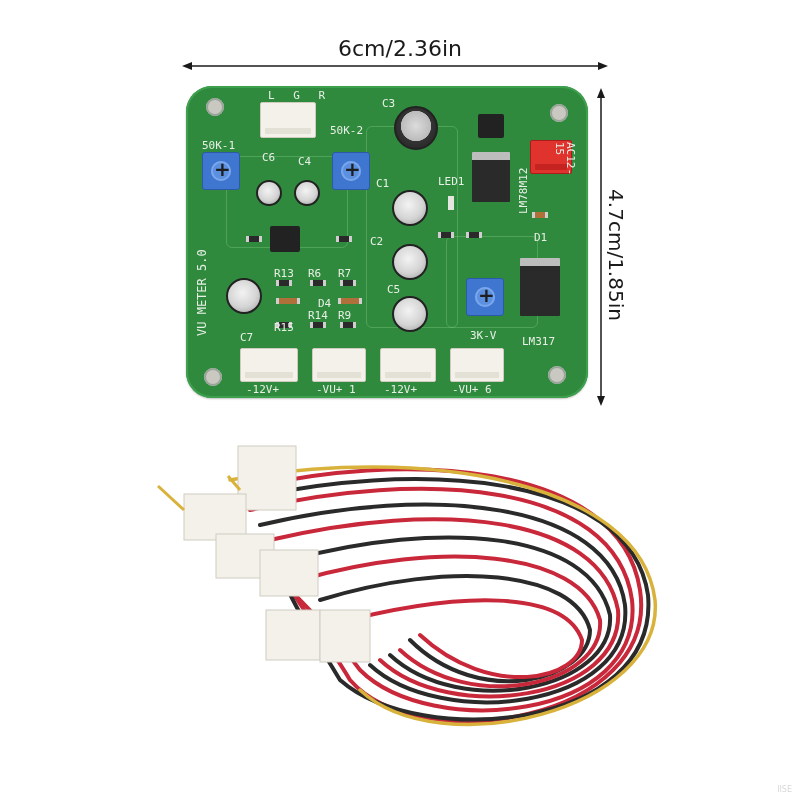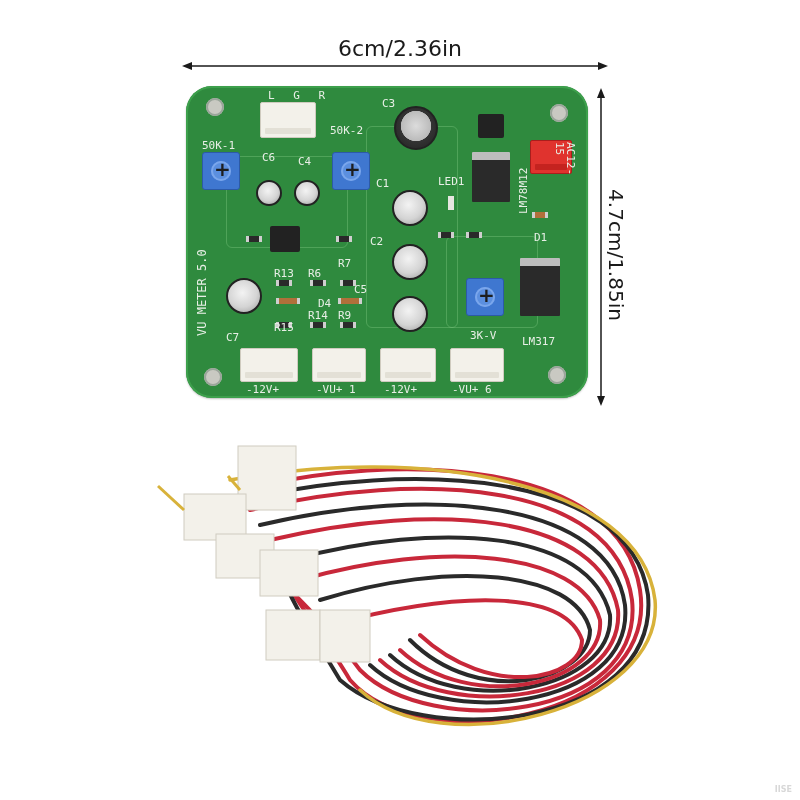--- a/index.html
+++ b/index.html
@@ -20,21 +20,21 @@
   .pot::before { content:""; position:absolute; left:8px; top:8px; width:20px; height:20px; border-radius:50%; background:#5b8fdf; box-shadow: inset 0 0 0 2px #7aa6ec; }
   .pot::after { content:"+"; position:absolute; left:11px; top:4px; font-size:20px; color:#1d1d1d; font-weight:bold; }
   .cap { position:absolute; border-radius:50%; background:radial-gradient(circle at 45% 40%, #f3f3f3 0%, #d4d4d4 55%, #9a9a9a 100%); border:2px solid #222; }
   .cap-small { width:22px; height:22px; }
   .cap-big { width:40px; height:40px; }
   .cap-mid { width:32px; height:32px; }
   .ic { position:absolute; background:#222; border-radius:2px; }
   .smd { position:absolute; width:10px; height:6px; background:#2a2a2a; border-left:3px solid #cfcfcf; border-right:3px solid #cfcfcf; }
   .reg { position:absolute; background:#2a2a2a; border-top:8px solid #bdbdbd; border-radius:1px; }
   .cable-area { left:120px; top:430px; width:580px; height:330px; }
-  .watermark { right:8px; bottom:6px; font-size:8px; color:#d8d8d8;font-weight:bold; }
+  .watermark { right:8px; bottom:6px; font-size:8px; color:#d8d8d8; }
 </style>
 </head>
 <body>
 
 <div class="abs dim-h-label">6cm/2.36in</div>
 <svg class="abs" style="left:180px;top:60px" width="430" height="12">
   <line x1="8" y1="6" x2="422" y2="6" stroke="#1a1a1a" stroke-width="1.5"></line>
   <polygon points="2,6 12,2 12,10" fill="#1a1a1a"></polygon>
   <polygon points="428,6 418,2 418,10" fill="#1a1a1a"></polygon>
 </svg>
@@ -85,49 +85,49 @@
   <div class="smd" style="left:346px;top:126px;background:#b0703a"></div>
   <div class="silk" style="left:348px;top:146px">D1</div>
 
   <div class="silk" style="left:252px;top:90px">LED1</div>
   <div class="smd" style="left:262px;top:110px;width:6px;height:14px;border:none;background:#e6e6e0"></div>
 
   <div class="silk" style="left:190px;top:92px">C1</div>
   <div class="cap cap-mid" style="left:206px;top:104px"></div>
   <div class="silk" style="left:184px;top:150px">C2</div>
   <div class="cap cap-mid" style="left:206px;top:158px"></div>
-  <div class="silk" style="left:168px;top:198px">C5</div>
+  <div class="silk" style="left:201px;top:198px">C5</div>
   <div class="cap cap-mid" style="left:206px;top:210px"></div>
 
   <div class="ic" style="left:84px;top:140px;width:30px;height:26px"></div>
 
   <div class="smd" style="left:60px;top:150px"></div>
   <div class="smd" style="left:150px;top:150px"></div>
   <div class="smd" style="left:90px;top:194px"></div>
   <div class="smd" style="left:124px;top:194px"></div>
   <div class="smd" style="left:154px;top:194px"></div>
   <div class="smd" style="left:90px;top:236px"></div>
   <div class="smd" style="left:124px;top:236px"></div>
   <div class="smd" style="left:154px;top:236px"></div>
   <div class="smd" style="left:252px;top:146px"></div>
   <div class="smd" style="left:280px;top:146px"></div>
 
   <div class="silk" style="left:88px;top:182px">R13</div>
   <div class="silk" style="left:122px;top:182px">R6</div>
-  <div class="silk" style="left:152px;top:172px">R7</div>
+  <div class="silk" style="left:152px;top:182px">R7</div>
   <div class="silk" style="left:88px;top:236px">R15</div>
   <div class="silk" style="left:122px;top:224px">R14</div>
   <div class="silk" style="left:152px;top:224px">R9</div>
 
   <div class="smd" style="left:90px;top:212px;width:18px;background:#b0703a"></div>
   <div class="smd" style="left:152px;top:212px;width:18px;background:#b0703a"></div>
   <div class="silk" style="left:132px;top:212px">D4</div>
 
   <div class="cap cap-mid" style="left:40px;top:192px"></div>
-  <div class="silk" style="left:40px;top:246px">C7</div>
+  <div class="silk" style="left:54px;top:246px">C7</div>
 
   <div class="silk" style="left:10px;top:250px;transform:rotate(-90deg);transform-origin:left top;font-size:12px;white-space:nowrap">VU METER 5.0</div>
 
   <div class="pot" style="left:280px;top:192px"></div>
   <div class="silk" style="left:284px;top:244px">3K-V</div>
 
   <div class="reg" style="left:334px;top:172px;width:40px;height:50px"></div>
   <div class="silk" style="left:336px;top:250px">LM317</div>
 
   <div class="conn" style="left:54px;top:262px;width:56px;height:32px"></div>

